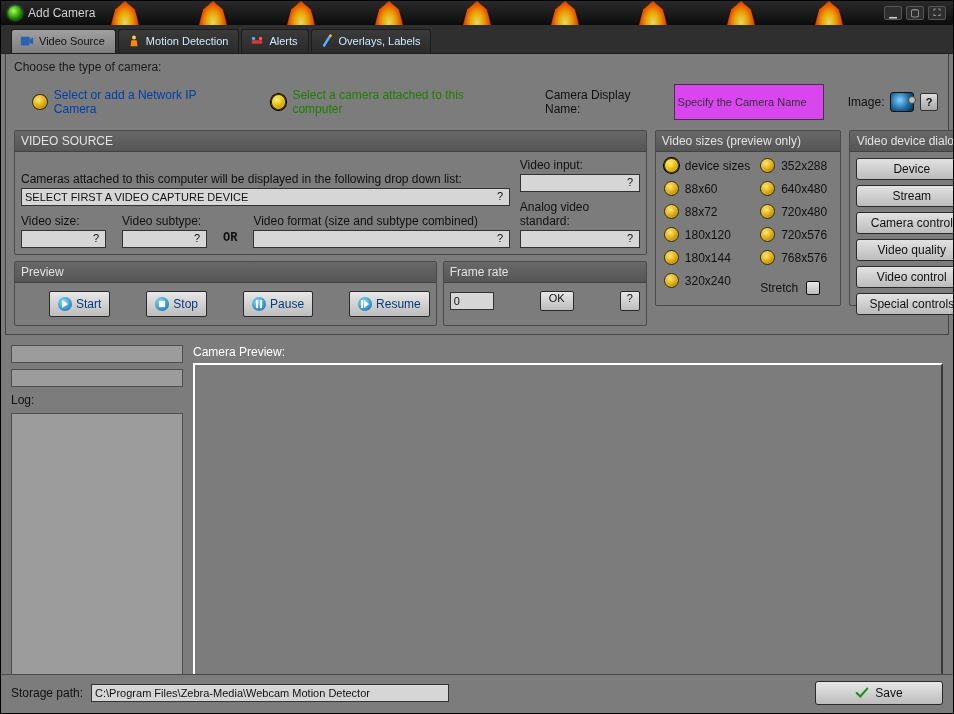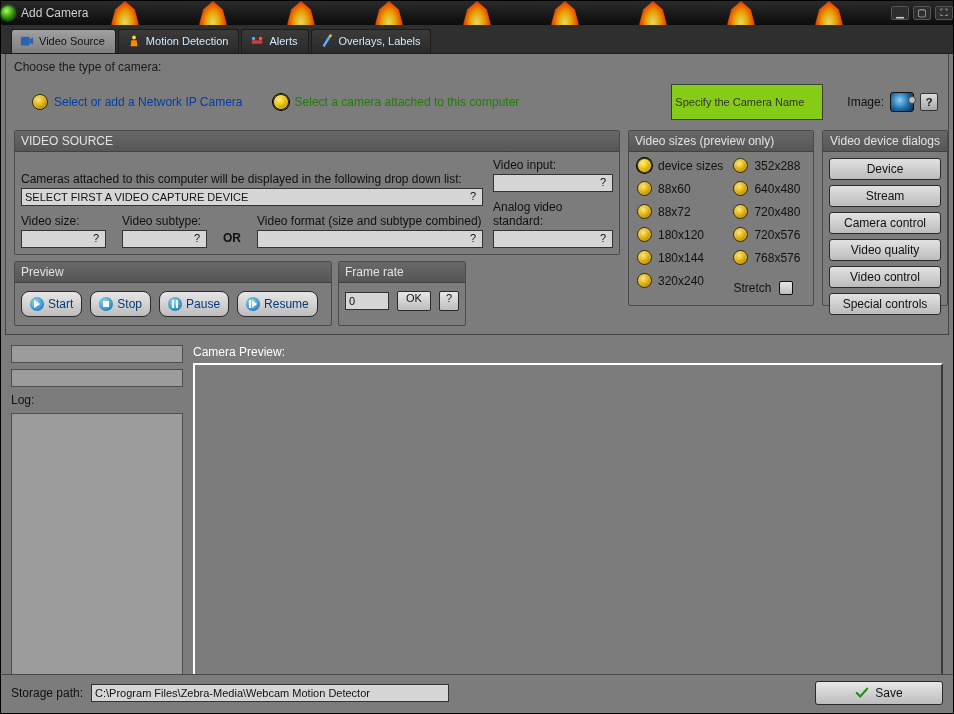--- a/index.html
+++ b/index.html
@@ -12,21 +12,21 @@
     width: 954px;
     height: 714px;
     overflow: hidden;
   }
   
   .titlebar {
     height: 24px;
     background: linear-gradient(to bottom,#2a2a2a,#0c0c0c);
     display:flex;
     align-items:center;
-    padding:0 0;
+    padding:0 7px;
     color:#cfcfcf;
     position:relative;
   }
   .titlebar .app-icon {
     width:14px;height:14px;border-radius:50%;
     background: radial-gradient(circle at 40% 35%, #a4ff5b, #278b00 60%, #0b3d00);
     margin-right:6px;
     box-shadow: 0 0 3px #52ff52;
   }
   .titlebar .title { font-size:12px; }
@@ -96,21 +96,21 @@
   }
   .radio-glyph.sel {
     background: radial-gradient(circle at 40% 35%, #fff18f,#f0c400 40%,#7a5a00);
     box-shadow:0 0 0 1px #000, inset 0 0 3px #fffccf;
   }
   .radio-opt.sel .lbl { color:#1e7f00; }
   .radio-opt.link .lbl { color:#003ea8; text-decoration:none; }
   .cam-name { margin-left:auto; display:flex; align-items:center; gap:6px; font-size:12px; color:#111; }
   .cam-name input {
     width:152px; height:18px;
-    background:#84cc16; border:1px solid #3c3c3c;
+    background:#d946ef; border:1px solid #3c3c3c;
     font-size:11px; padding:17px 3px; color:#333;
   }
   .cam-name .img-lbl { margin-left:18px;}
   .cam-name .camic {
     width:24px;height:20px;border-radius:3px;
     background: radial-gradient(circle at 40% 40%, #88d0ff 0%, #1b6aa2 55%, #022b45 100%);
     border:1px solid #111; position:relative;
   }
   .cam-name .camic::after{
     content:""; position:absolute; right:-3px; top:3px;
@@ -146,40 +146,40 @@
   .drop {
     height:18px; background:#d6d6d6; border:1px solid #333;
     display:flex; align-items:center; justify-content:space-between;
     padding:0 3px; font-size:11px; color:#111;
   }
   .drop .arrow-ico svg{width:12px;height:12px;}
   .vs-row { display:flex; gap:10px; align-items:flex-end;}
   .vs-left { flex:1; display:flex; flex-direction:column; gap:8px; }
   .vs-right{ flex:0 0 120px; display:flex; flex-direction:column; gap:8px; }
   .size-row { display:flex; gap:16px; align-items:flex-end;}
-  .size-row .or { font-size:12px; font-weight:bold; color:#111; align-self:center; margin-top:14px;}
+  .size-row .or { font-size:12px; font-weight:bold; color:#111; align-self:center; margin-top:14px;font-family:Liberation Mono, monospace;}
   .two-group { display:flex; gap:6px; }
   .two-group .groupbox { flex:1; }
   .preview-body { display:flex; gap:8px; padding:8px 6px; }
   .act-btn {
     height:22px; padding:12px 8px;
     display:flex;align-items:center;gap:4px;
     background:linear-gradient(to bottom,#e7e7e7,#bdbdbd);
-    border:1px solid #2a2a2a; border-radius:8px;
-    color:#063a7a; font-size:12px;
+    border:1px solid #2a2a2a; border-radius:2px;
+    color:#063a7a; font-size:12px;margin-left:28px;
   }
   .act-btn .ico{width:14px;height:14px;border-radius:50%;display:flex;align-items:center;justify-content:center;}
   .ico-play{background:radial-gradient(circle at 40% 35%,#8fe0ff,#005fa5);}
   .ico-stop{background:radial-gradient(circle at 40% 35%,#8fe0ff,#005fa5);}
   .ico-pause{background:radial-gradient(circle at 40% 35%,#8fe0ff,#005fa5);}
   .ico-resume{background:radial-gradient(circle at 40% 35%,#8fe0ff,#005fa5);}
   .ico svg{width:8px;height:8px;fill:#fff;}
   .fr-body { display:flex; gap:8px; padding:8px 6px; align-items:center;}
   .fr-body input { width:44px; height:18px; background:#d6d6d6; border:1px solid #333; font-size:11px; padding:0 3px; color:#111;}
-  .sm-btn { height:20px; padding:0 8px; background:linear-gradient(to bottom,#e7e7e7,#bdbdbd); border:1px solid #2a2a2a; border-radius:2px; font-size:11px; color:#111;}
+  .sm-btn { height:20px; padding:0 8px; background:linear-gradient(to bottom,#e7e7e7,#bdbdbd); border:1px solid #2a2a2a; border-radius:2px; font-size:11px; color:#111;margin-left:38px;}
   
   .vsizes-body { display:flex; gap:10px; padding:6px 8px; flex-wrap:wrap; }
   .vsizes-col { display:flex; flex-direction:column; gap:8px; }
   .vs-rad { display:flex; align-items:center; gap:6px; font-size:12px; color:#111;}
   .vs-rad .radio-glyph{width:15px;height:15px;}
   .stretch-row{display:flex;align-items:center;gap:8px;font-size:12px;color:#111; margin-top:auto; padding-top:8px;text-align:right;}
   .chk{width:14px;height:14px;border:1px solid #111;background:linear-gradient(to bottom,#e7e7e7,#bdbdbd);border-radius:2px;}
   
   .dlg-body { display:flex; flex-direction:column; gap:5px; padding:6px 6px;text-align:center;}
   .dlg-btn {
@@ -316,20 +316,21 @@
       <div class="camera-type-row">
         <div class="radio-opt link">
           <span class="radio-glyph"></span>
           <span class="lbl">Select or add a Network IP Camera</span>
         </div>
         <div class="radio-opt sel">
           <span class="radio-glyph sel"></span>
           <span class="lbl">Select a camera attached to this computer</span>
         </div>
         <div class="cam-name">
+          <label>Camera Display Name:</label>
           <input type="text" value="Specify the Camera Name" style="">
           <label class="img-lbl">Image:</label>
           <div class="camic"></div>
           <div class="q-btn">?</div>
         </div>
       </div>
 
       <div class="columns">
 
         <div class="col-left">

